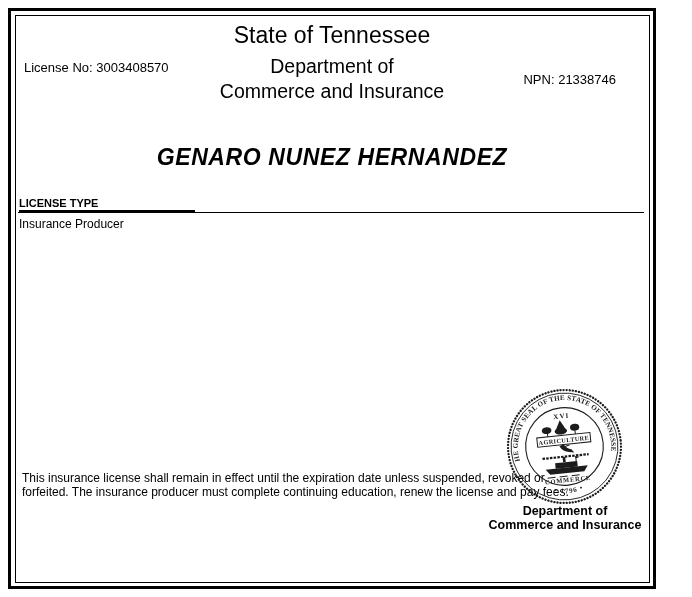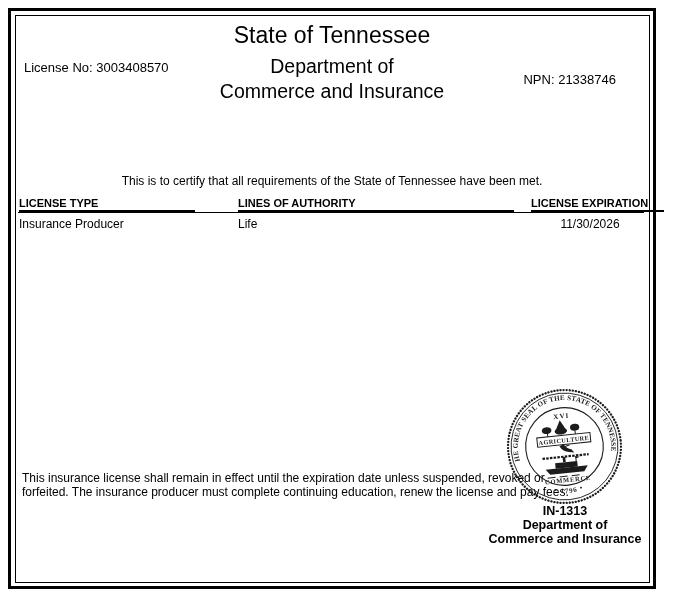--- a/index.html
+++ b/index.html
@@ -100,34 +100,26 @@
 
   <div class="center-line title-dept1">Department of</div>
 
   <div class="npn-no">
     <span>NPN:</span>
     <span>21338746</span>
   </div>
 
   <div class="center-line title-dept2">Commerce and Insurance</div>
 
+  <div class="center-line holder-name">GENARO NUNEZ HERNANDEZ</div>
 
-  <div class="center-line certify-line">This is to certify that all requirements of the State of Tennessee have been met.</div>
 
   <div class="lt-col lt-col1">
     <div class="lt-head">LICENSE TYPE</div>
     <div class="lt-val">Insurance Producer</div>
-  </div>
-  <div class="lt-col lt-col2">
-    <div class="lt-head">LINES OF AUTHORITY</div>
-    <div class="lt-val">Life</div>
-  </div>
-  <div class="lt-col lt-col3">
-    <div class="lt-head">LICENSE EXPIRATION</div>
-    <div class="lt-val">11/30/2026</div>
   </div>
   <div class="full-rule"></div>
 
   <div class="footer-text">
     <div>This insurance license shall remain in effect until the expiration date unless suspended, revoked or</div>
     <div>forfeited. The insurance producer must complete continuing education, renew the license and pay fees.</div>
   </div>
 
   <div class="seal-wrap">
     <svg viewBox="0 0 120 120" width="121" height="121">
@@ -175,17 +167,16 @@
           <path d="M39 81 L43 86.5 L77 86.5 L81 81 Z" fill="#1c1c1c"></path>
           <path d="M40 89.5 h8 M52 89.5 h8 M64 89.5 h8" stroke="#1c1c1c" stroke-width="1" fill="none"></path>
         </g>
 
         <text x="60" y="95.5" font-size="6.4" text-anchor="middle" letter-spacing="0.8">COMMERCE</text>
       </g>
     </svg>
   </div>
 
   <div class="sig-block">
-    <div>IN-1313</div>
     <div>Department of</div>
     <div>Commerce and Insurance</div>
   </div>
 </div>
 
 </body></html>

